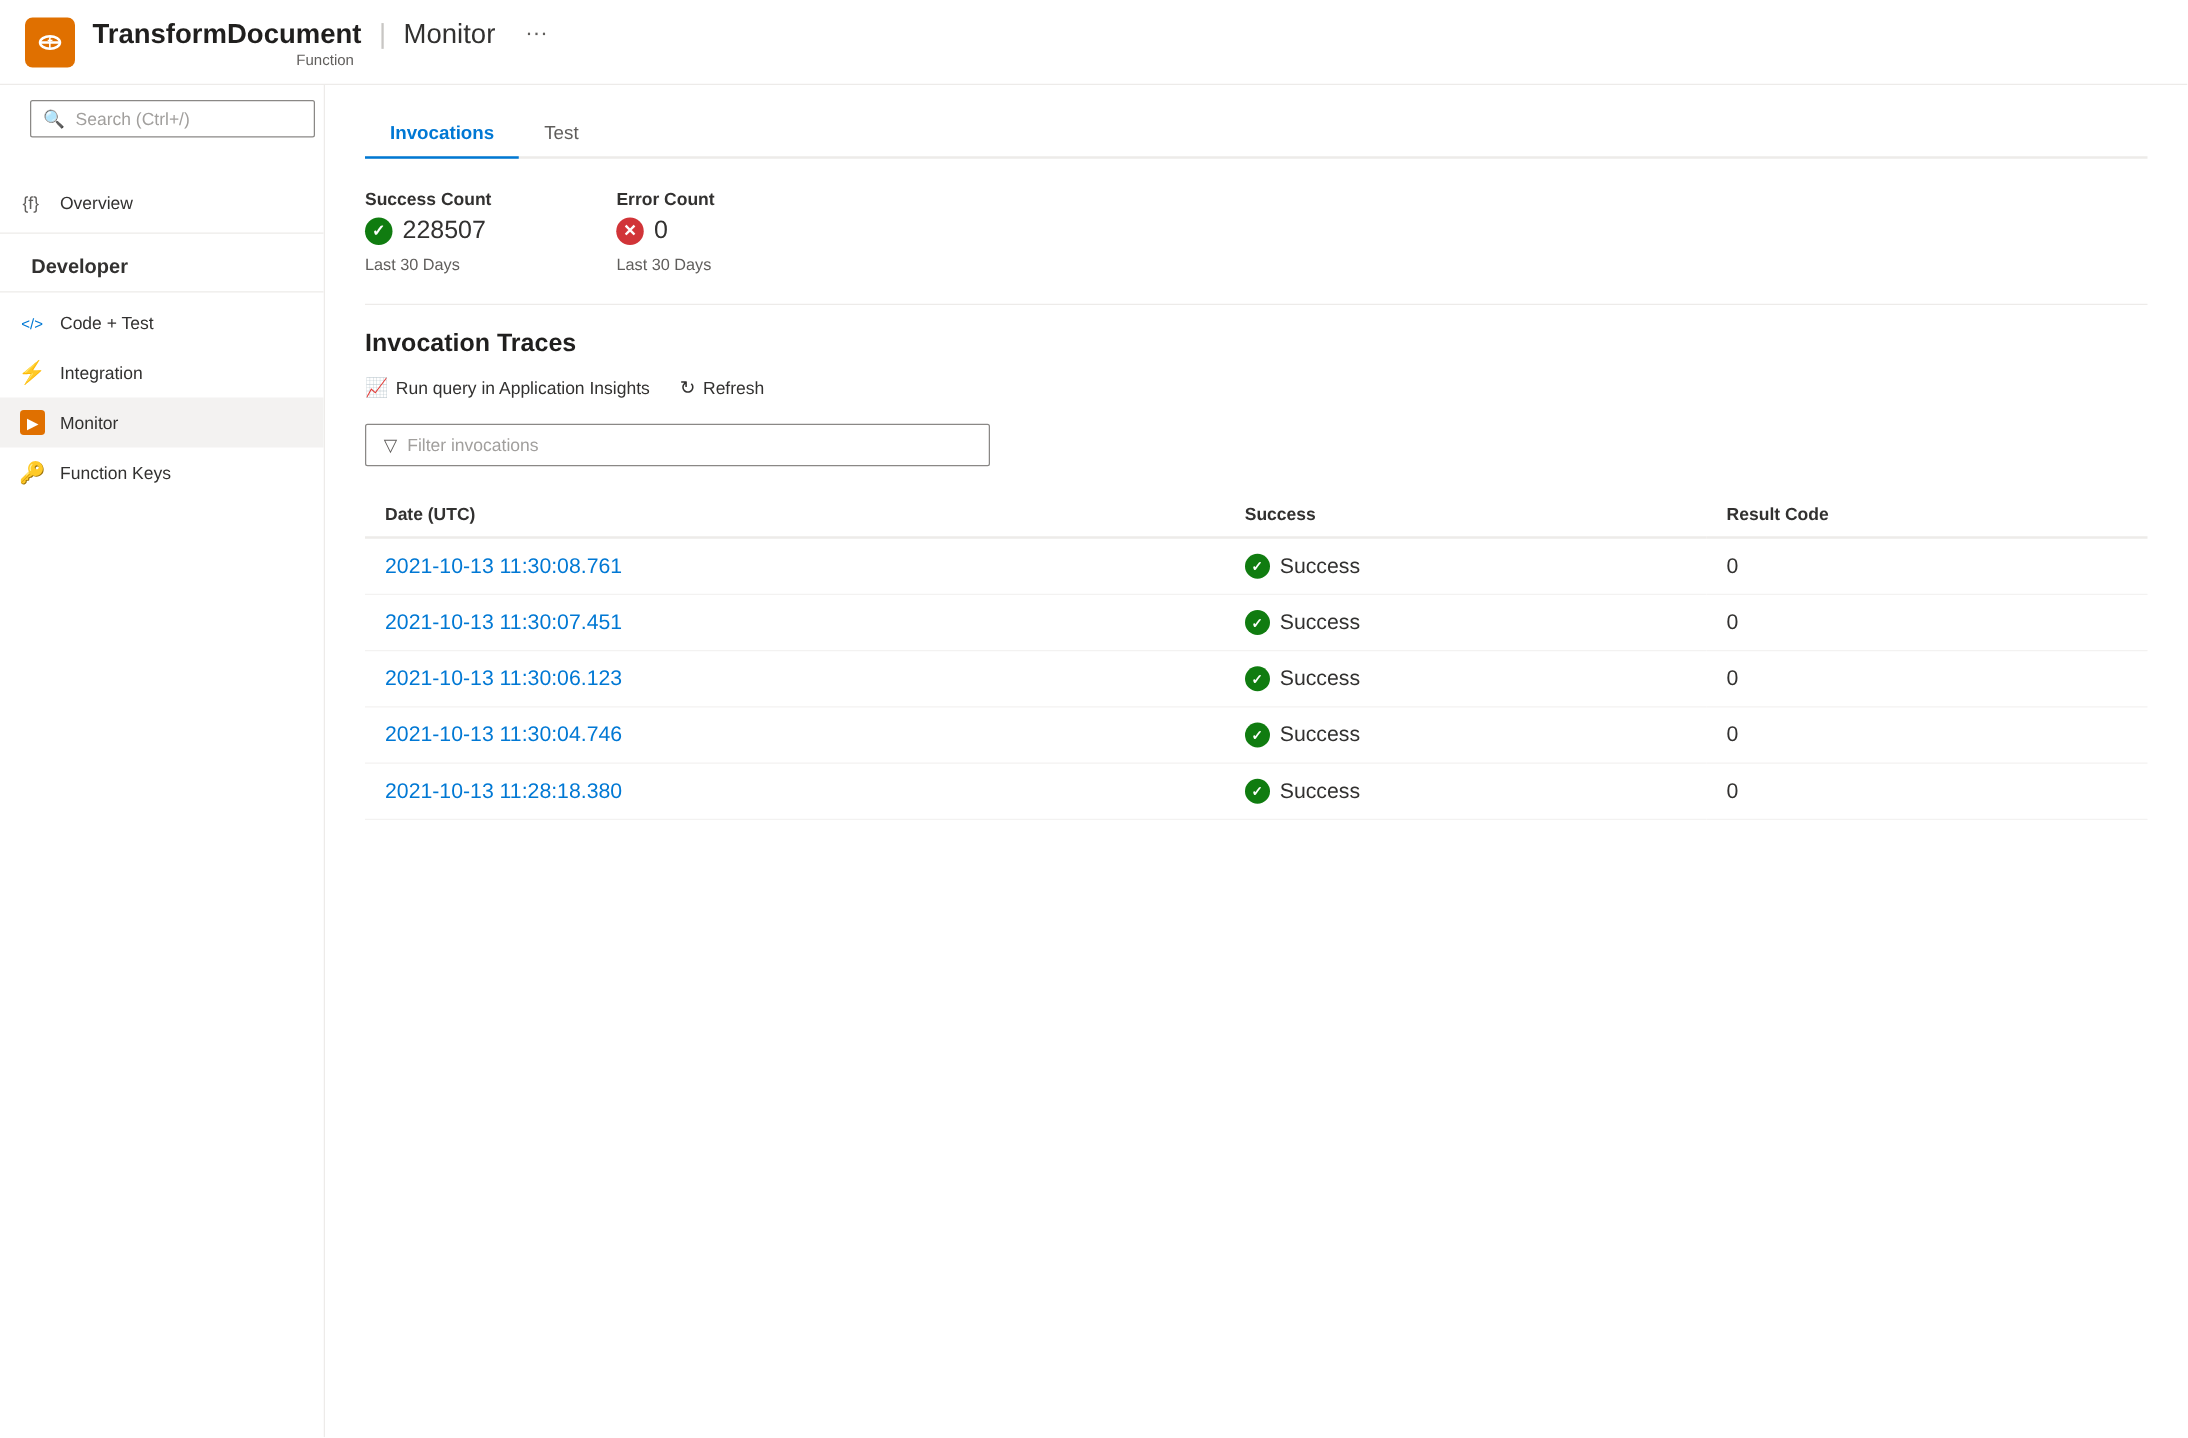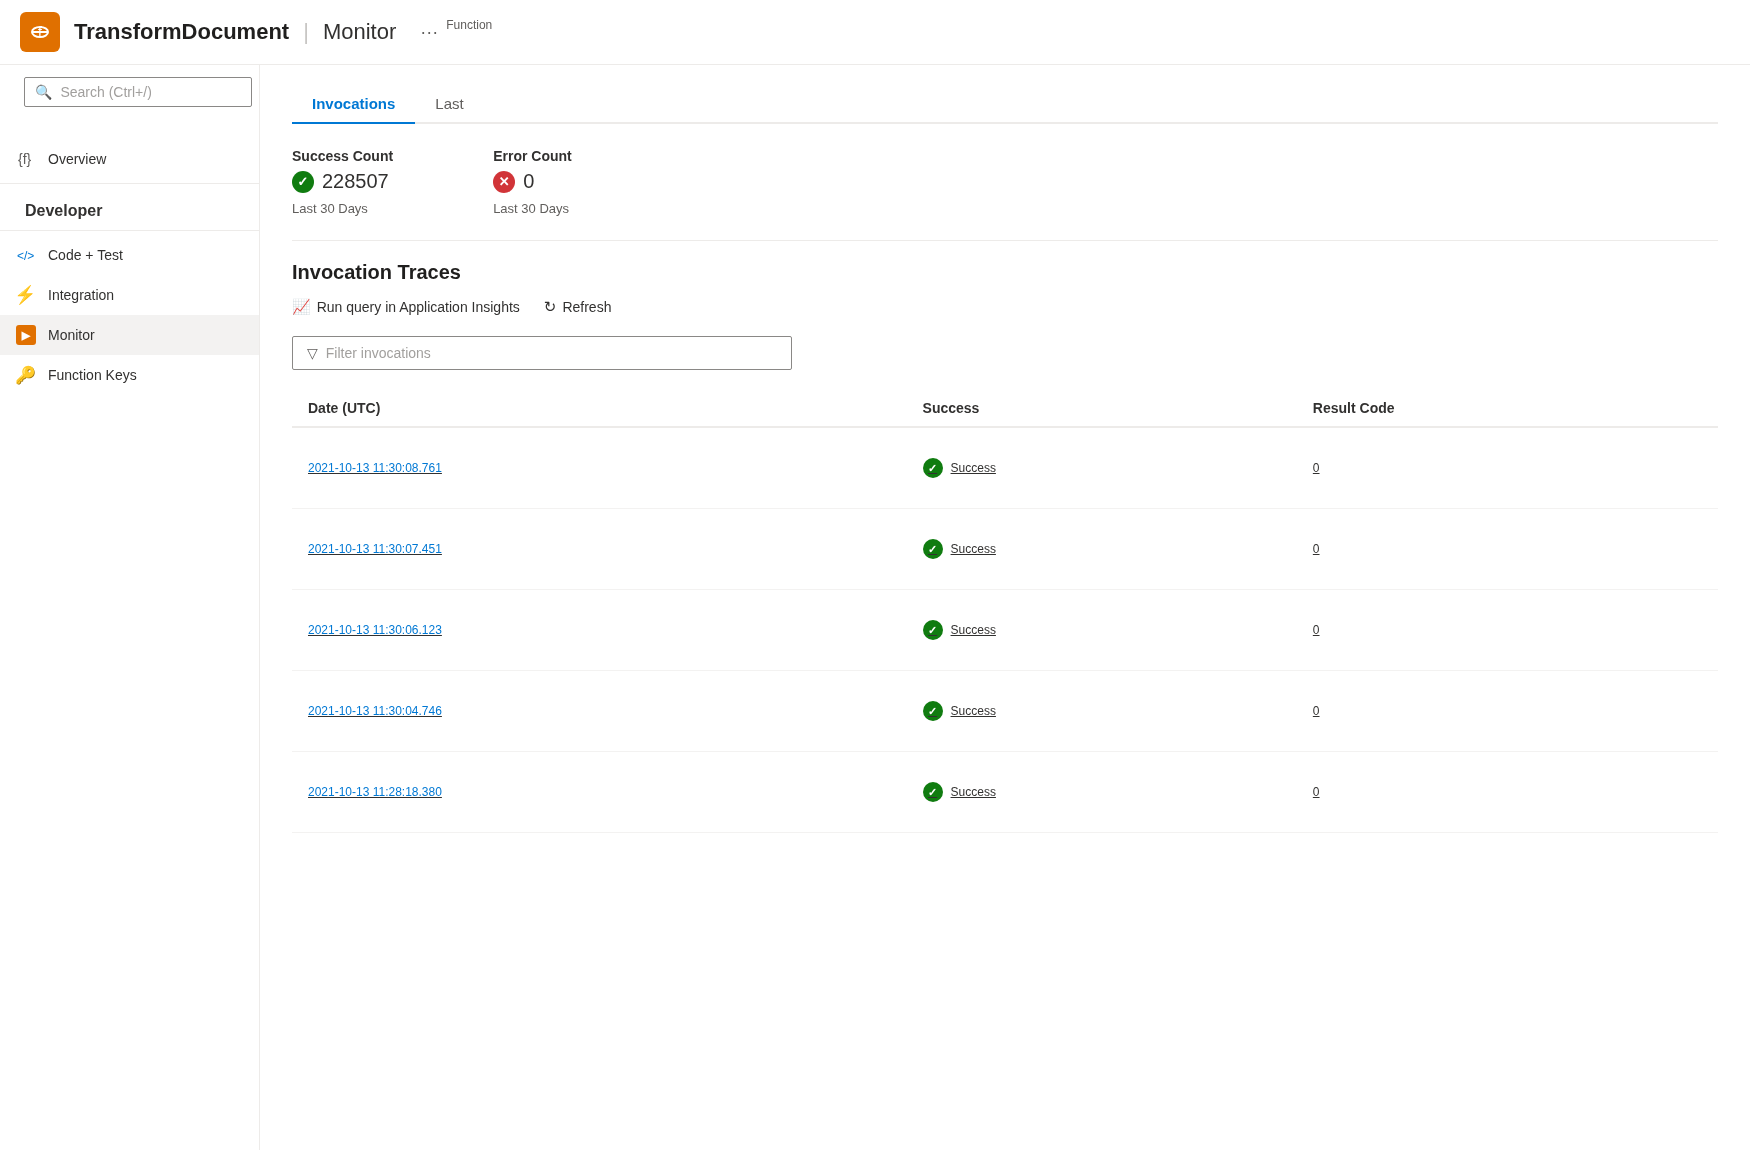--- a/index.html
+++ b/index.html
@@ -2,21 +2,21 @@
 <html><head>
   <meta charset="utf-8">
   <style>
     * { box-sizing: border-box; margin: 0; padding: 0; }
     body { font-family: 'Segoe UI', Arial, sans-serif; font-size: 14px; color: #323130; background: #fff; display: flex; flex-direction: column; height: 100vh; }
 
     
     .header { display: flex; align-items: center; padding: 12px 20px; border-bottom: 1px solid #edebe9; gap: 14px; }
     .app-icon { width: 40px; height: 40px; background: #e07000; border-radius: 6px; display: flex; align-items: center; justify-content: center; flex-shrink: 0; }
     .app-icon svg { width: 24px; height: 24px; fill: white; }
-    .header-title { display: flex; }
+    .header-title { display: flex; flex-direction: column; }
     .header-title h1 { font-size: 22px; font-weight: 600; color: #201f1e; }
     .header-subtitle { font-size: 12px; color: #605e5c; text-align: center; }
     .header-separator { color: #c8c6c4; font-size: 22px; margin: 0 4px; }
     .header-monitor { font-size: 22px; font-weight: 300; color: #323130; }
     .ellipsis-btn { background: none; border: none; cursor: pointer; font-size: 18px; color: #605e5c; padding: 4px 8px; margin-left: 6px; }
 
     
     .main-layout { display: flex; flex: 1; overflow: hidden; }
 
     
@@ -62,21 +62,21 @@
     .action-btn { display: flex; align-items: center; gap: 6px; background: none; border: none; cursor: pointer; color: #323130; font-size: 14px; padding: 4px 0; }
 
     
     .filter-box { display: flex; align-items: center; gap: 8px; border: 1px solid #8a8886; border-radius: 2px; padding: 8px 14px; max-width: 500px; margin-bottom: 20px; }
     .filter-box input { border: none; outline: none; font-size: 14px; color: #323130; flex: 1; background: transparent; }
     .filter-box input::placeholder { color: #a19f9d; }
 
     
     .invoc-table { width: 100%; border-collapse: collapse; }
     .invoc-table th { text-align: left; font-size: 14px; font-weight: 700; color: #323130; padding: 10px 16px; border-bottom: 2px solid #edebe9; }
-    .invoc-table td { padding: 30px 16px; border-bottom: 1px solid #f3f2f1; font-size: 12px; color: #323130; vertical-align: middle; text-decoration: underline; }
+    .invoc-table td { padding: 12px 16px; border-bottom: 1px solid #f3f2f1; font-size: 17px; color: #323130; vertical-align: middle; }
 
     .date-link { color: #0078d4; text-decoration: none; cursor: pointer; }
 
     .row-success { display: flex; align-items: center; gap: 8px; }
     .row-success-icon { width: 20px; height: 20px; border-radius: 50%; background: #107c10; display: flex; align-items: center; justify-content: center; flex-shrink: 0; }
     .row-success-icon::after { content: '✓'; color: white; font-size: 11px; font-weight: 700; }
     .icon-monitor { color: #e07000; background: #e07000; width: 20px; height: 20px; border-radius: 3px; display: flex; align-items: center; justify-content: center; }
     .icon-monitor-inner { color: white; font-size: 11px; font-weight: 700; }
     .icon-overview { color: #605e5c; }
   </style>
@@ -154,21 +154,21 @@
     <div class="sidebar-nav-item">
       <span class="nav-icon" style="font-size:17px;">🔑</span>
       <span>Function Keys</span>
     </div>
   </div>
 
   <div class="content">
 
     <div class="tabs">
       <div class="tab active">Invocations</div>
-      <div class="tab">Last</div>
+      <div class="tab">Test</div>
     </div>
 
     <div class="stats-row">
       <div class="stat-block">
         <div class="stat-label">Success Count</div>
         <div class="stat-value-row">
           <div class="success-icon"></div>
           <span style="font-size:20px;">228507</span>
         </div>
         <div class="stat-period">Last 30 Days</div>

